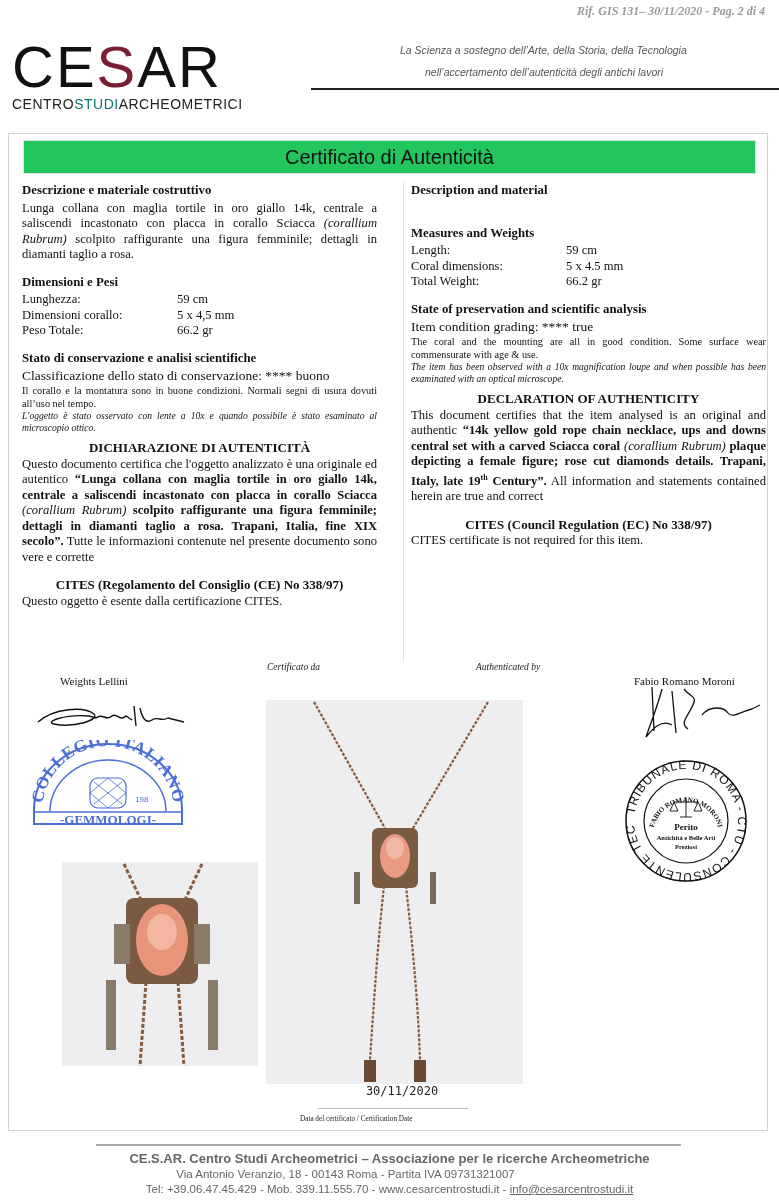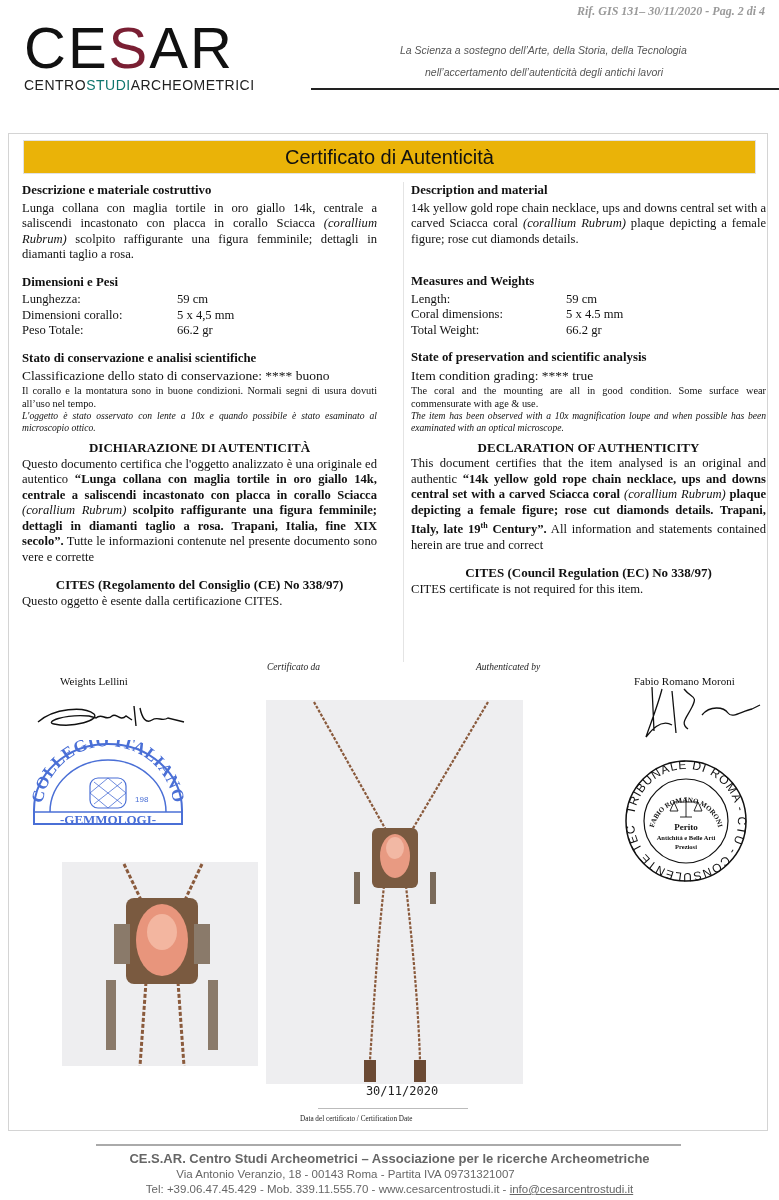--- a/index.html
+++ b/index.html
@@ -1,33 +1,33 @@
 <!DOCTYPE html>
 <html><head>
 <meta charset="utf-8">
 <style>
   * { box-sizing: border-box; margin: 0; padding: 0; }
   html, body { width: 779px; height: 1200px; background: #ffffff; overflow: hidden; }
   body { position: relative; font-family: "Liberation Serif", serif; color: #111; }
 
   
   .ref { position: absolute; right: 14px; top: 4px; font-family: "Liberation Serif", serif; font-style: italic; font-weight: bold; font-size: 12px; color: #9a9a9a; }
-  .logo { position: absolute; left: 12px; top: 23px; width: 270px; margin-left: 12px; }
+  .logo { position: absolute; left: 12px; top: 42px; width: 270px; }
   .logo-main { font-family: "Liberation Sans", sans-serif; font-size: 58px; line-height: 50px; letter-spacing: 2px; color: #111; font-weight: normal; }
   .logo-main .s { color: #7a1f33; }
   .logo-sub { font-family: "Liberation Sans", sans-serif; font-size: 14px; letter-spacing: 0.5px; color: #222; margin-top: 4px; }
   .logo-sub .s { color: #0f766e; }
   .tagline { position: absolute; left: 400px; width: 360px; font-family: "Liberation Sans", sans-serif; font-style: italic; font-size: 10.5px; color: #555; }
   .tagline.l1 { top: 44px; }
   .tagline.l2 { top: 66px; left: 425px; }
   .header-rule { position: absolute; left: 311px; right: 0; top: 88px; height: 2px; background: #222; }
 
   
   .frame { position: absolute; left: 8px; top: 133px; width: 760px; height: 998px; border: 1px solid #d4d4d4; background: #fff; }
-  .titlebar { position: absolute; left: 14px; top: 6px; width: 733px; height: 34px; background: #eab308; border: 1px solid #e2e2e2; display: flex; }
+  .titlebar { position: absolute; left: 14px; top: 6px; width: 733px; height: 34px; background: #22c55e; border: 1px solid #e2e2e2; display: flex; }
   .titlebar .t { flex: 1; text-align: center; font-family: "Liberation Sans", sans-serif; font-size: 20px; line-height: 32px; color: #111; }
   .titlebar .t + .t { border-left: 1px solid #e2e2e2; }
   .col-divider { position: absolute; left: 394px; top: 48px; width: 1px; height: 480px; background: #e4e4e4; }
 
   .col { position: absolute; top: 50px; width: 355px; font-size: 12.6px; line-height: 15.5px; }
   .col.left { left: 22px; }
   .col.right { left: 403px; }
   .h { font-weight: bold; font-size: 12.8px; margin-bottom: 2px; }
   .p { text-align: justify; }
   .sec { margin-bottom: 12px; }
@@ -106,21 +106,20 @@
   </div>
   <div class="center-h">DICHIARAZIONE DI AUTENTICITÀ</div>
   <div class="p"><span>Questo documento certifica che l'oggetto analizzato è una originale ed autentico </span><span class="b">“Lunga collana con maglia tortile in oro giallo 14k, centrale a saliscendi incastonato con placca in corallo Sciacca </span><span class="i">(corallium Rubrum)</span><span class="b"> scolpito raffigurante una figura femminile; dettagli in diamanti taglio a rosa. Trapani, Italia, fine XIX secolo”.</span><span> Tutte le informazioni contenute nel presente documento sono vere e corrette</span></div>
   <div class="cites-h">CITES (Regolamento del Consiglio (CE) No 338/97)</div>
   <div>Questo oggetto è esente dalla certificazione CITES.</div>
 </div>
 
 <div class="col right" style="top:183px; left:411px;">
   <div class="sec" style="margin-bottom:27px;">
     <div class="h">Description and material</div>
-    <div class="p"><span>14k yellow gold rope chain necklace, ups and downs central set with a carved Sciacca coral </span><span class="i">(corallium Rubrum)</span><span> plaque depicting a female figure; rose cut diamonds details.</span></div>
   </div>
   <div class="sec">
     <div class="h">Measures and Weights</div>
     <div class="kv">
         <span class="k">Length:</span>
         <span>59 cm</span>
       </div>
     <div class="kv">
         <span class="k">Coral dimensions:</span>
         <span>5 x 4.5 mm</span>

